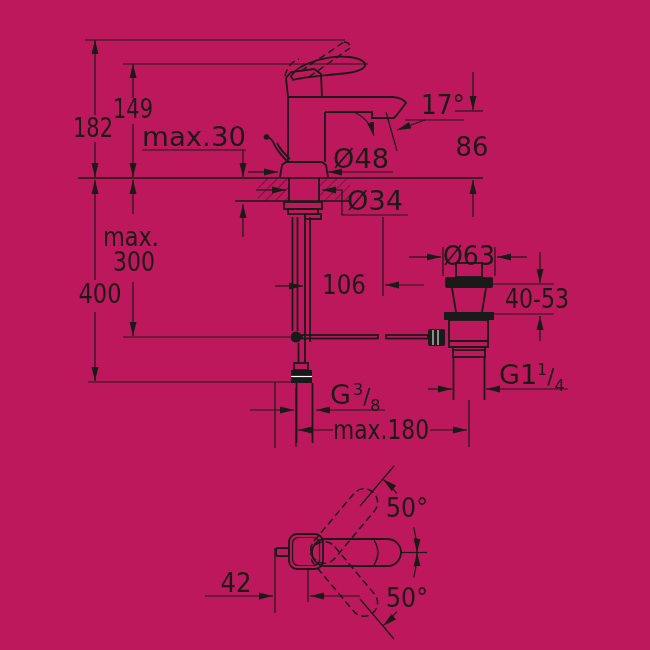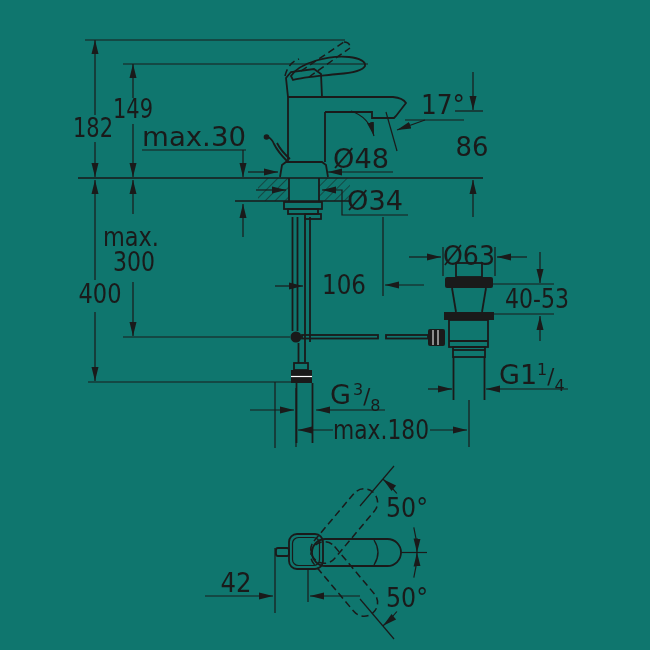--- a/index.html
+++ b/index.html
@@ -1,16 +1,16 @@
 <!DOCTYPE html>
 <html><head>
 <meta charset="utf-8">
 <style>
   html,body{margin:0;padding:0;background:#fff;}
-  .stage{position:relative;width:650px;height:650px;background:#0f766e;overflow:hidden;}
+  .stage{position:relative;width:650px;height:650px;background:#be185d;overflow:hidden;}
   svg{display:block;}
   text{font-family:"DejaVu Sans","Liberation Sans",sans-serif;fill:#1a1a1a;}
   .lbl{font-size:27px;}
   .sup{font-size:16px;}
   .slash{font-size:21px;}
   .thin{stroke:#1a1a1a;stroke-width:1.2;fill:none;}
   .thick{stroke:#1a1a1a;stroke-width:1.8;fill:none;}
   .mid{stroke:#1a1a1a;stroke-width:1.4;fill:none;}
   .dash{stroke:#1a1a1a;stroke-width:1.5;fill:none;stroke-dasharray:7 4;}
   .ink{fill:#1a1a1a;stroke:none;}

